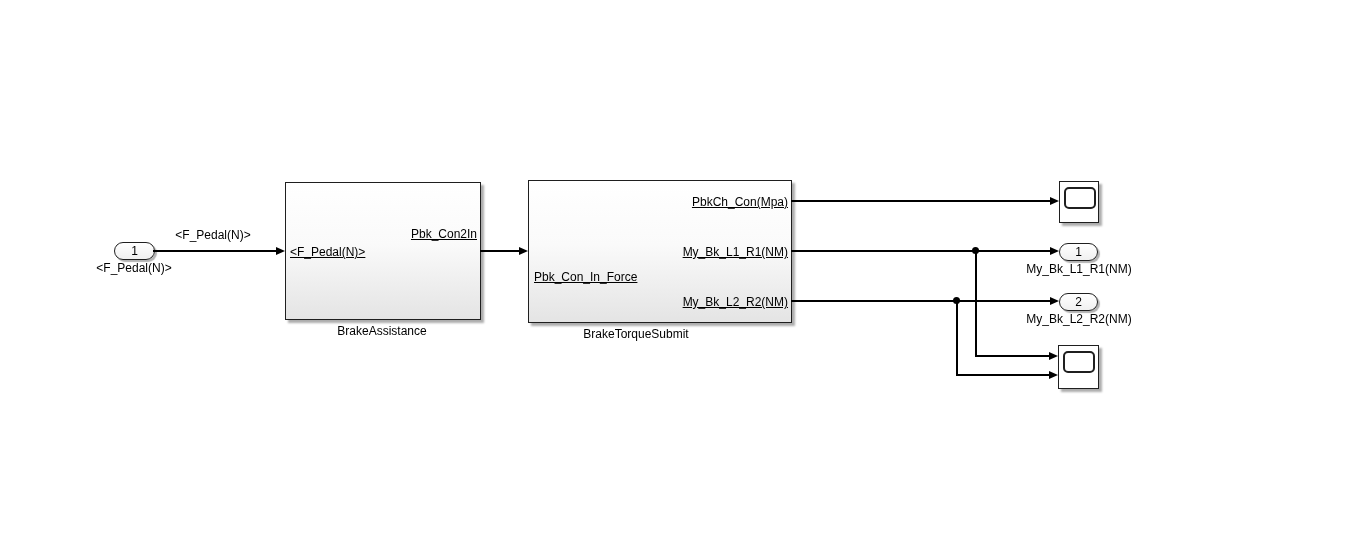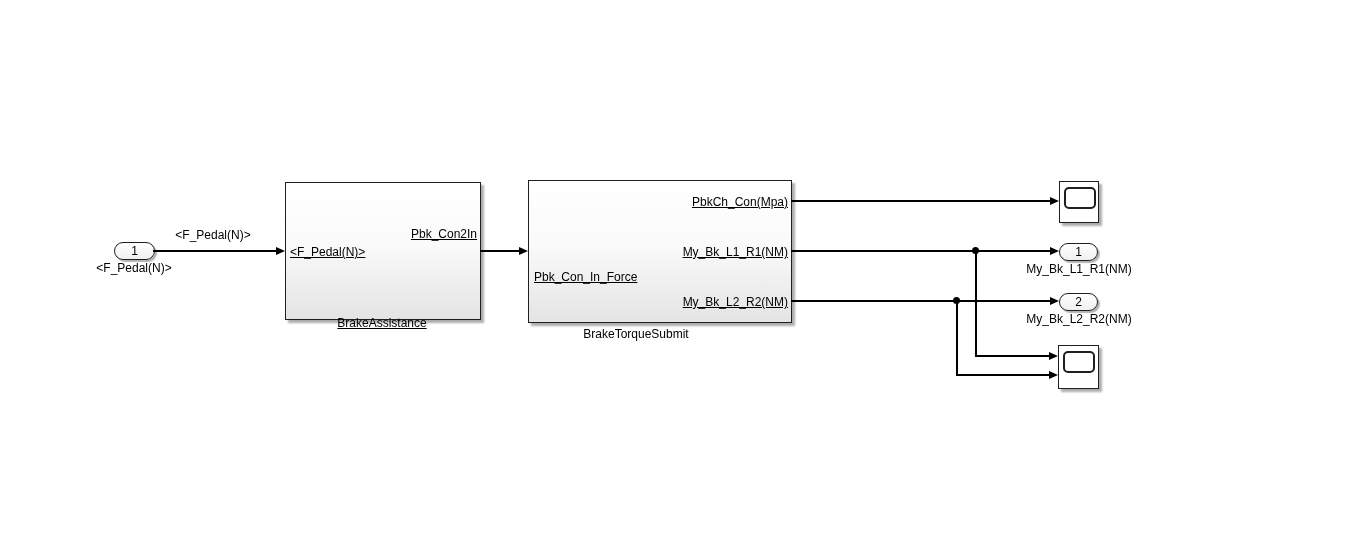--- a/index.html
+++ b/index.html
@@ -85,21 +85,21 @@
 
   <div class="lbl centered" style="left:213px; top:228px;">&lt;F_Pedal(N)&gt;</div>
 
   <div class="wire-h" style="left:153px; top:250px; width:125px;"></div>
   <div class="arrow-r" style="left:276px; top:247px;"></div>
 
   <div class="subsystem" style="left:285px; top:182px; width:194px; height:136px;">
     <div class="port-lbl" style="left:4px; top:61px;">&lt;F_Pedal(N)&gt;</div>
     <div class="port-lbl" style="right:3px; top:43px;text-align:center;">Pbk_Con2In</div>
   </div>
-  <div class="lbl centered" style="left:382px; top:316px;text-decoration:underline;">BrakeAssistance</div>
+  <div class="lbl centered" style="left:382px; top:324px;">BrakeAssistance</div>
 
   <div class="wire-h" style="left:480px; top:250px; width:41px;"></div>
   <div class="arrow-r" style="left:519px; top:247px;"></div>
 
   <div class="subsystem" style="left:528px; top:180px; width:262px; height:141px;">
     <div class="port-lbl" style="left:5px; top:63px;margin-top:25px;">Pbk_Con_In_Force</div>
     <div class="port-lbl" style="right:3px; top:13px;">PbkCh_Con(Mpa)</div>
     <div class="port-lbl" style="right:3px; top:63px;">My_Bk_L1_R1(NM)</div>
     <div class="port-lbl" style="right:3px; top:113px;">My_Bk_L2_R2(NM)</div>
   </div>

